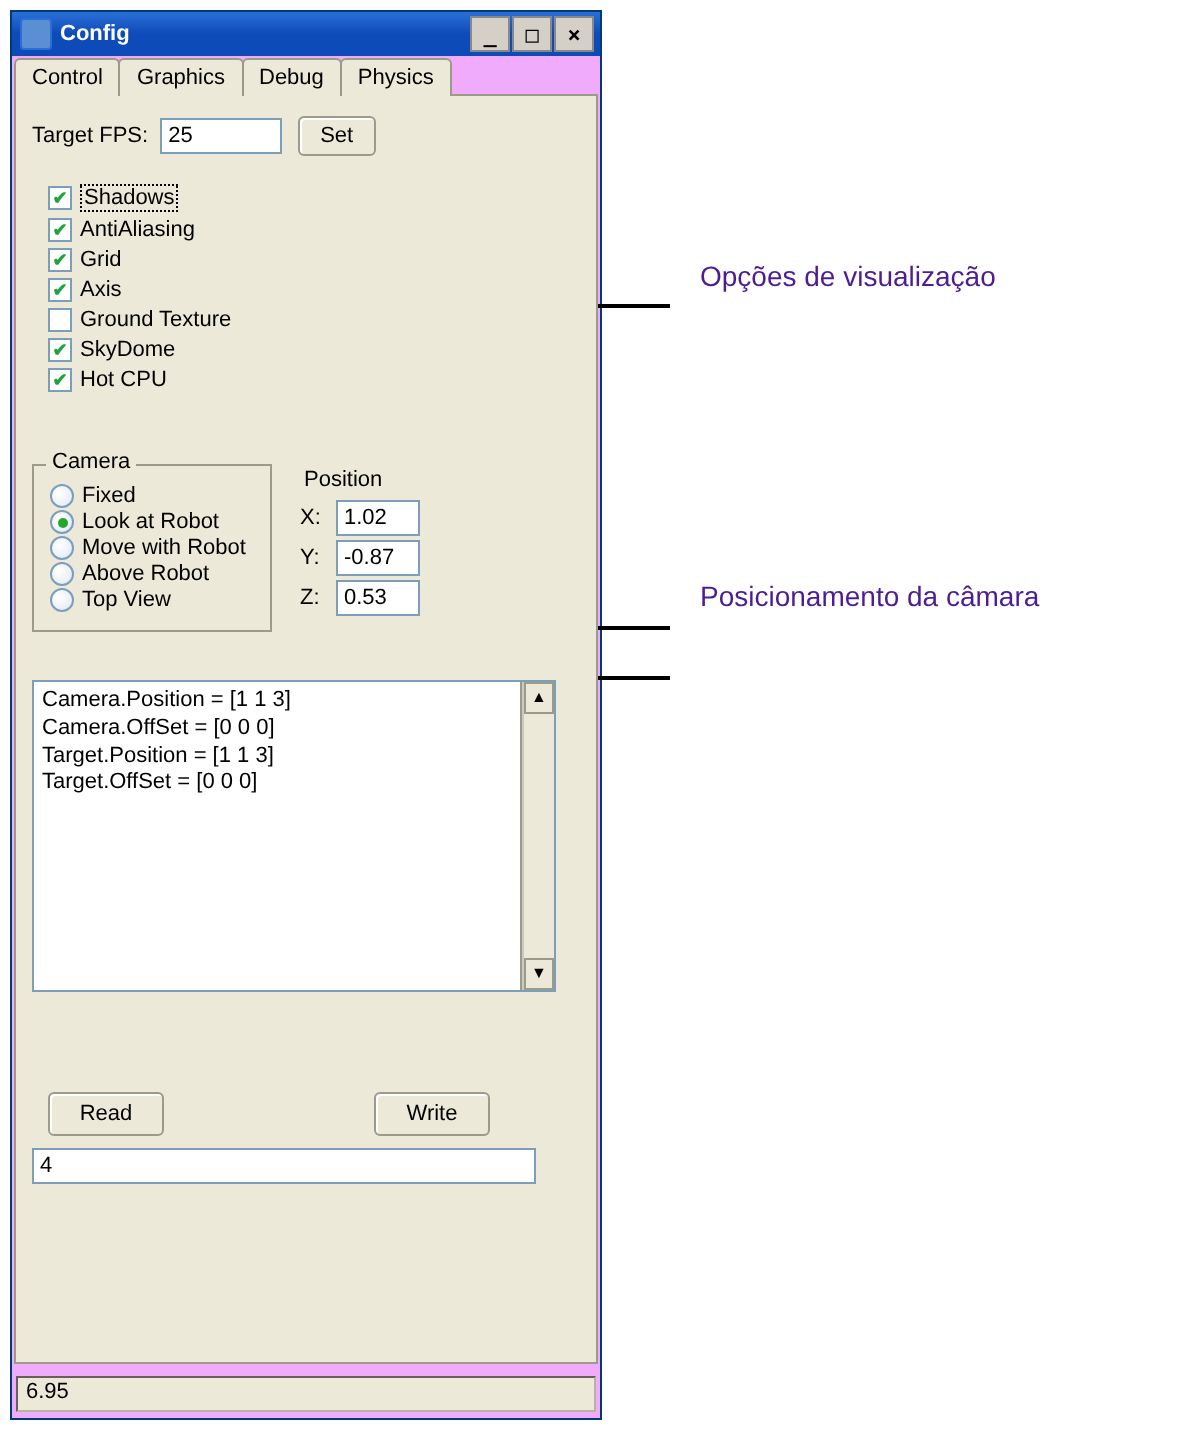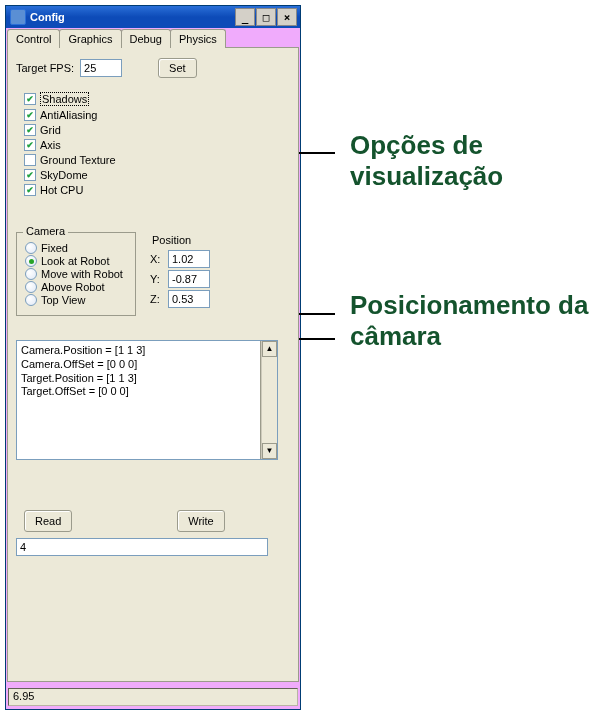--- a/index.html
+++ b/index.html
@@ -101,32 +101,32 @@
       gap: 4px;
     }
     .fps-label { margin-right: 2px; }
     .text-input {
       border: 1px solid #7b9ebd;
       background: #fff;
       height: 18px;
       padding: 0 3px;
       font: inherit;
     }
-    .fps-input { width: 42px; }
+    .fps-input { width: 61px; }
     .btn {
       background: #ece9d8;
       border: 1px solid #9b9b8c;
       border-radius: 3px;
       padding: 1px 10px;
       height: 20px;
       font: inherit;
       cursor: default;
       box-shadow: inset 1px 1px 0 #fff;
     }
-    .btn-set { margin-left: 32px; }
+    .btn-set { margin-left: 4px; }
     .checklist {
       margin-top: 14px;
       margin-left: 8px;
       display: flex;
       flex-direction: column;
       gap: 3px;
     }
     .check-row {
       display: flex;
       align-items: center;
@@ -202,21 +202,21 @@
       display: flex;
       align-items: center;
       gap: 4px;
       margin: 2px 0;
     }
     .pos-row .lbl { width: 14px; }
     .pos-input { width: 42px; }
     .log-area {
       margin-top: 24px;
       width: 262px;
-      height: 120px;
+      height: 156px;
       border: 1px solid #7b9ebd;
       background: #fff;
       padding: 3px 4px;
       font-size: 11px;
       line-height: 1.25;
       white-space: pre;
       overflow: hidden;
       border-right: 1px solid #7b9ebd;
       box-shadow: inset -16px 0 0 #ece9d8, inset -17px 0 0 #9b9b8c;
       position: relative;
@@ -237,21 +237,21 @@
       background: #ece9d8;
       display:flex;align-items:center;justify-content:center;
       font-size: 8px;
     }
     .rw-row {
       margin-top: 50px;
       display: flex;
       gap: 105px;
       margin-left: 8px;
     }
-    .btn-rw { width: 48px; height: 22px; }
+    .btn-rw { width: 58px; height: 22px; }
     .value-box {
       margin-top: 6px;
       margin-left: 0px;
       width: 252px;
       height: 18px;
       border: 1px solid #7b9ebd;
       background: #fff;
       padding: 0 3px;
       font: inherit;
     }
@@ -262,23 +262,23 @@
       border: 1px inset #b8b4a3;
       background: #ece9d8;
       padding: 1px 4px;
       font-size: 11px;
     }
 
     
     .annot {
       position: absolute;
       font-family: "Arial", sans-serif;
-      font-size: 26px;
-      font-weight: bold;
-      color: #14532d;
+      font-size: 14px;
+      font-weight: normal;
+      color: #4c1d95;
       line-height: 1.2;
     }
     .annot1 { left: 350px; top: 130px; }
     .annot2 { left: 350px; top: 290px; }
     .arrow {
       position: absolute;
       height: 2px;
       background: #000;
     }
     .arrow::after {

